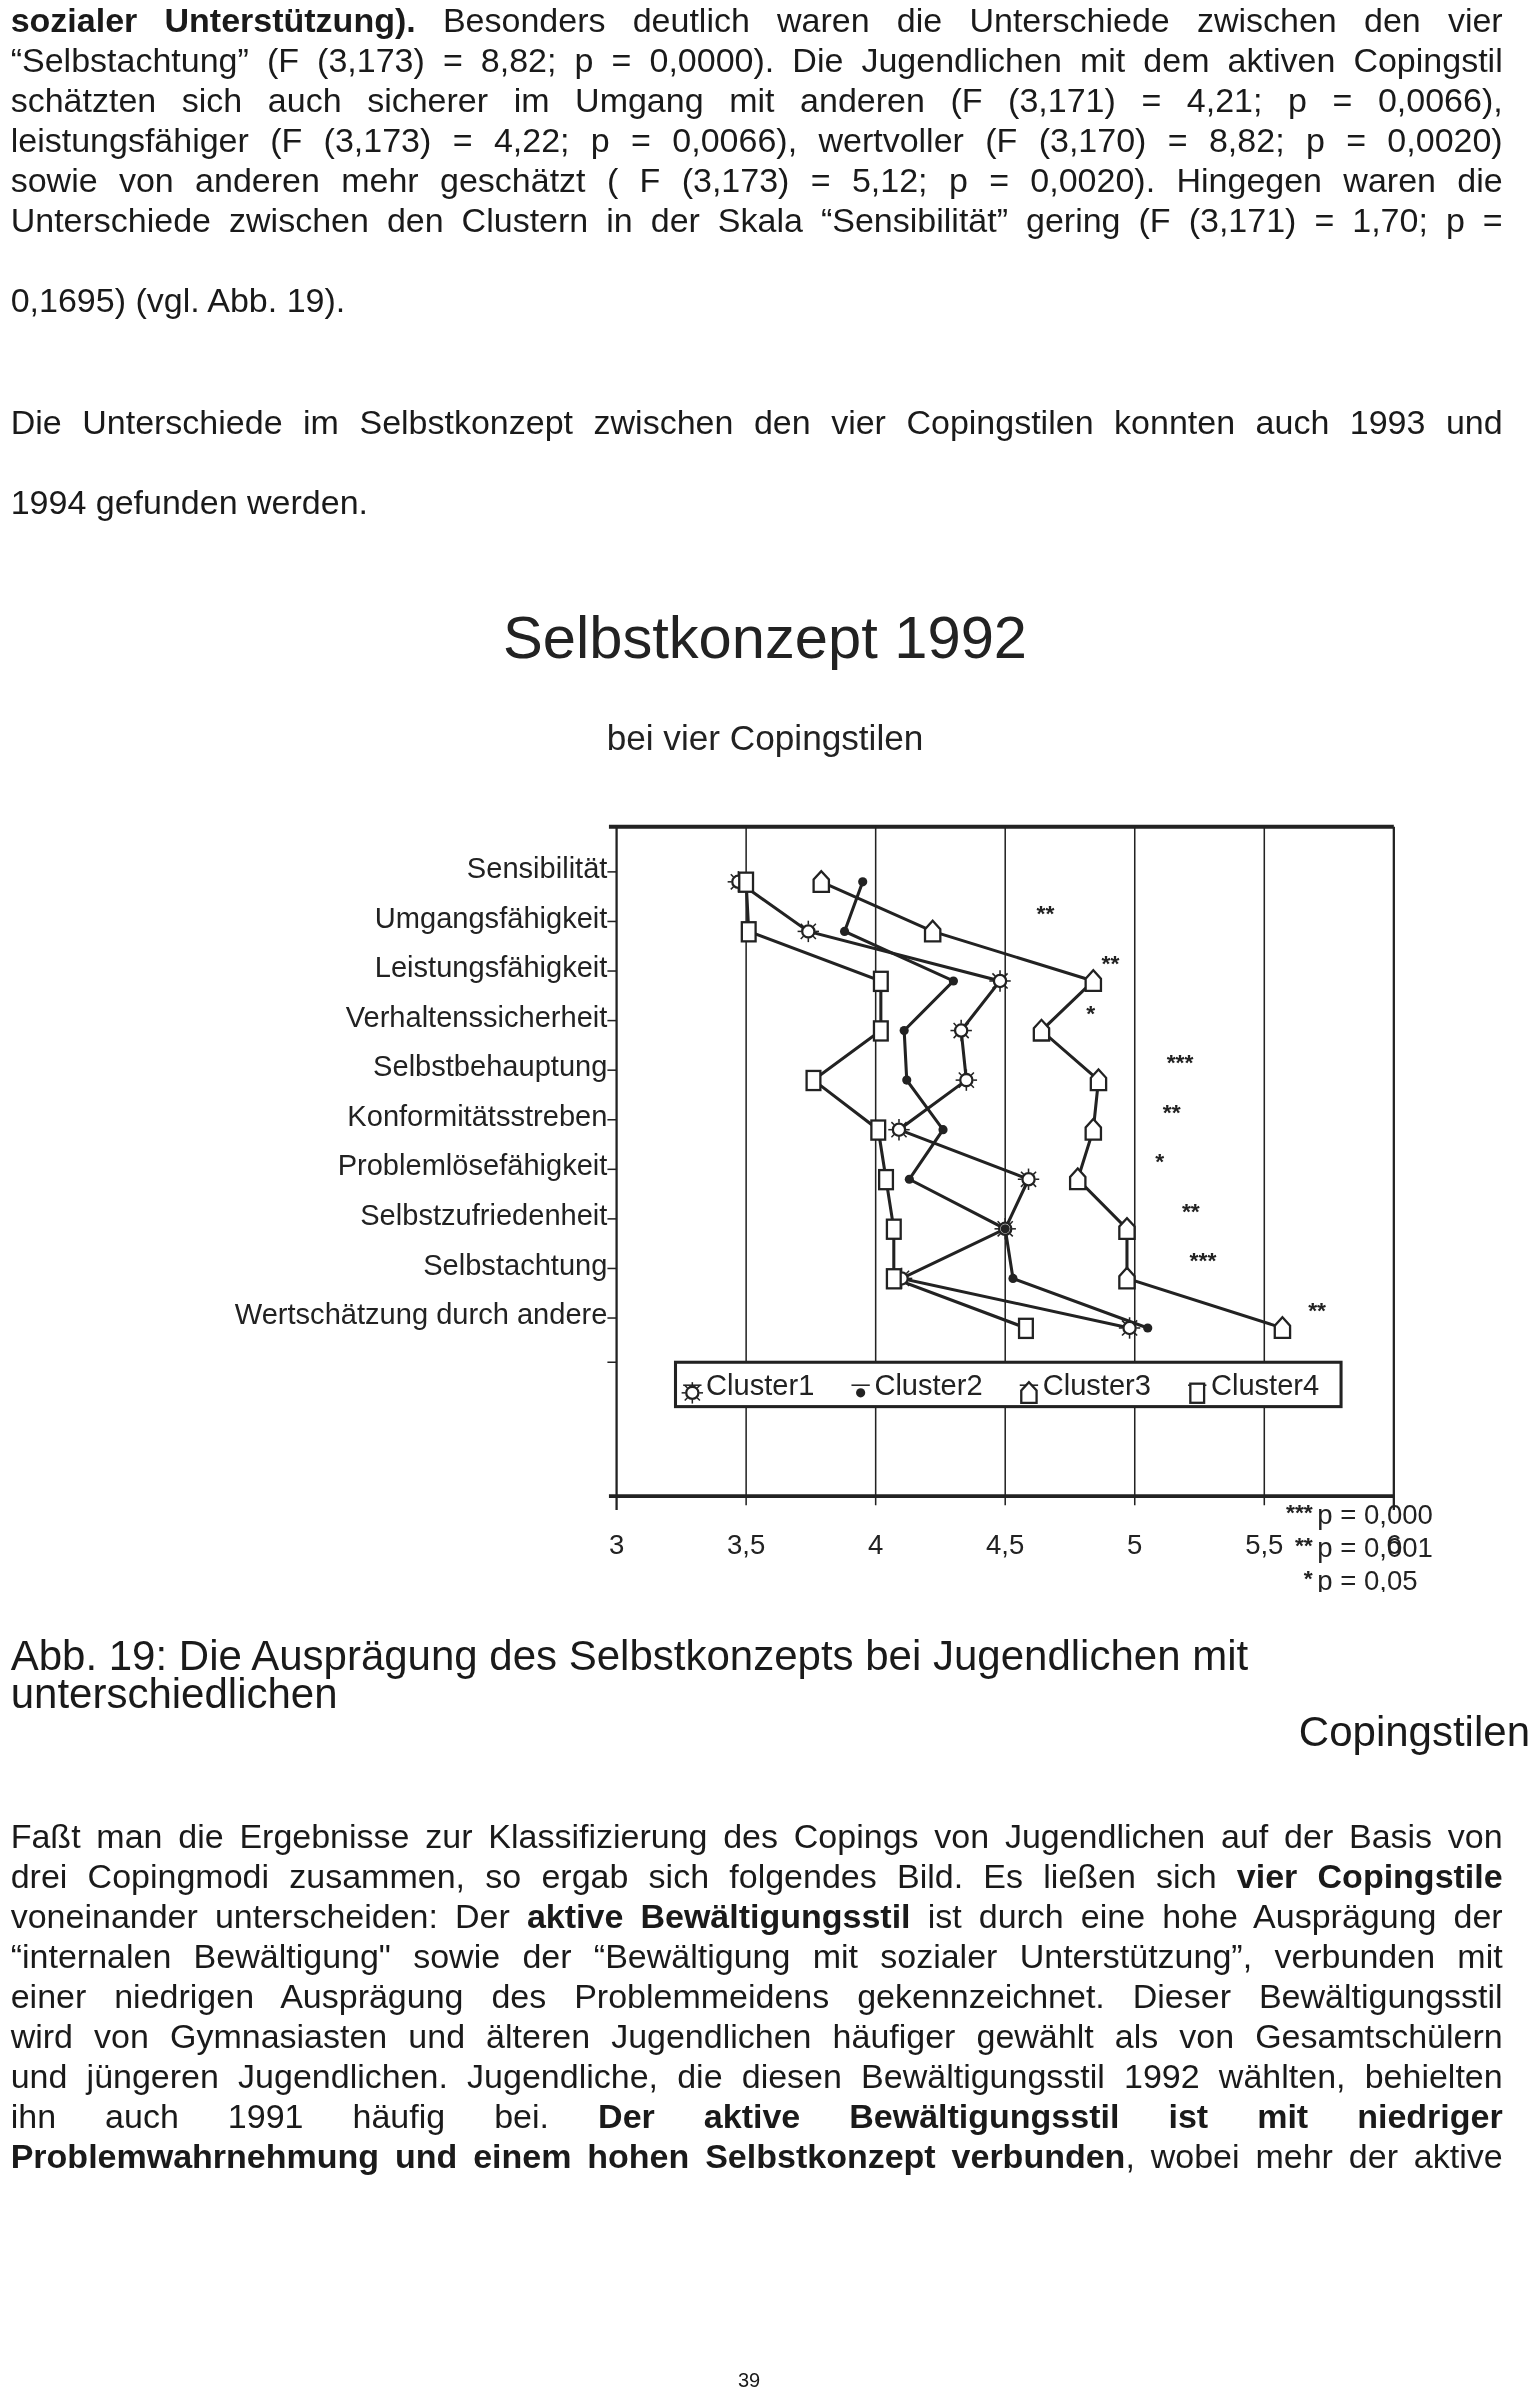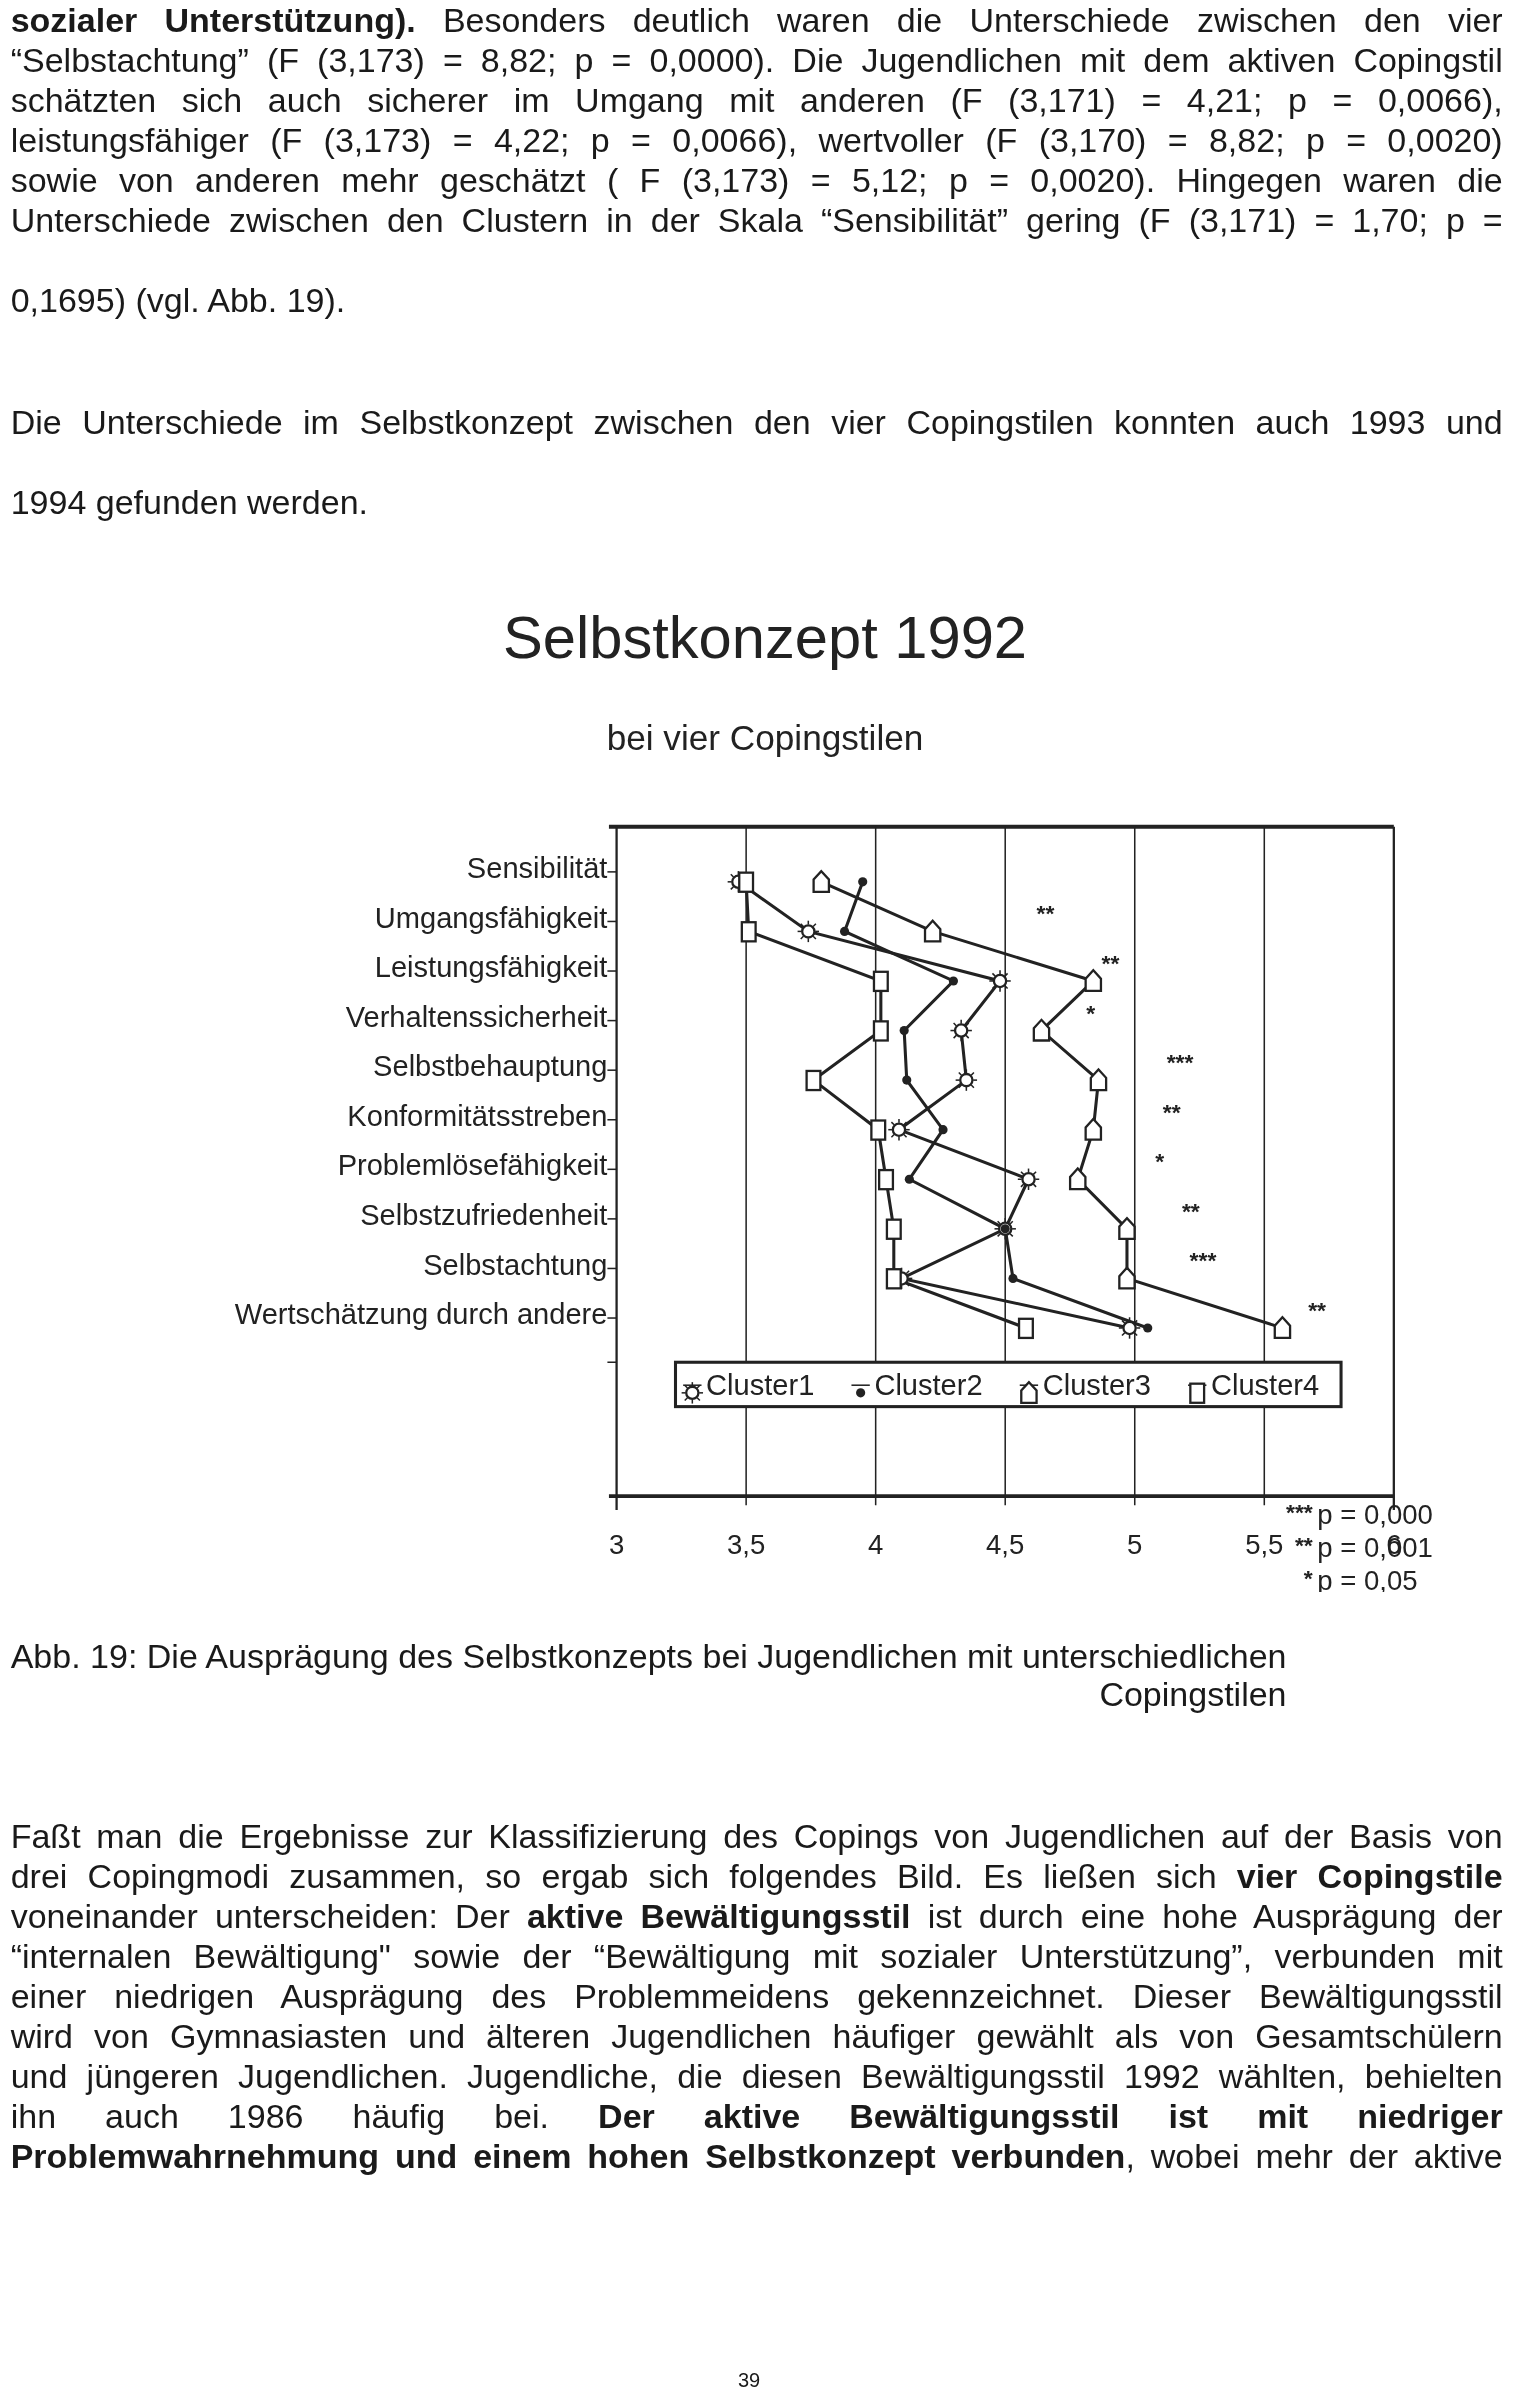--- a/index.html
+++ b/index.html
@@ -6,21 +6,21 @@
   body { width:1530px; height:2401px; position:relative; overflow:hidden; color:#1a1a1a; }
   .serif { font-family: Liberation Sans, sans-serif; }
   .sans { font-family: "Liberation Sans", "DejaVu Sans", sans-serif; }
   .para { position:absolute; left:10.7px; width:1492px; font-size:34px; line-height:40px; text-align:justify; }
   .para b { font-weight:bold; }
   .line { display:block; text-align:justify; text-align-last:justify; white-space:nowrap; }
   .line.last { text-align-last:left;margin-top:40px; }
   #p1 { top:0px; }
   #p2 { top:402px; }
   #p3 { top:1816px; }
-  #caption { position:absolute; left:10.7px; top:1637px; font-size:34px; line-height:38px; }
+  #caption { position:absolute; left:10.7px; top:1637px; font-size:42px; line-height:38px; }
   #caption .cap-indent { padding-left:148px; display:block;text-align:right; }
   #page-number { position:absolute; left:738px; top:2369px; font-size:20px; }
   #chart-svg { position:absolute; left:0; top:597px; }
 </style>
 </head>
 <body>
 
 <div id="p1" class="para serif">
     <span class="line"><b>sozialer Unterstützung).</b><span> Besonders deutlich waren die Unterschiede zwischen den vier</span></span>
     <span class="line"><span>“Selbstachtung” (F (3,173) = 8,82; p = 0,0000). Die Jugendlichen mit dem aktiven Copingstil</span></span>
@@ -349,18 +349,18 @@
 </div>
 
 <div id="p3" class="para serif">
     <span class="line"><span>Faßt man die Ergebnisse zur Klassifizierung des Copings von Jugendlichen auf der Basis von</span></span>
     <span class="line"><span>drei Copingmodi zusammen, so ergab sich folgendes Bild. Es ließen sich </span><b>vier Copingstile</b></span>
     <span class="line"><span>voneinander unterscheiden: Der </span><b>aktive Bewältigungsstil</b><span> ist durch eine hohe Ausprägung der</span></span>
     <span class="line"><span>“internalen Bewältigung" sowie der “Bewältigung mit sozialer Unterstützung”, verbunden mit</span></span>
     <span class="line"><span>einer niedrigen Ausprägung des Problemmeidens gekennzeichnet. Dieser Bewältigungsstil</span></span>
     <span class="line"><span>wird von Gymnasiasten und älteren Jugendlichen häufiger gewählt als von Gesamtschülern</span></span>
     <span class="line"><span>und jüngeren Jugendlichen. Jugendliche, die diesen Bewältigungsstil 1992 wählten, behielten</span></span>
-    <span class="line"><span>ihn auch 1986 häufig bei. </span><b>Der aktive Bewältigungsstil ist mit niedriger</b></span>
+    <span class="line"><span>ihn auch 1991 häufig bei. </span><b>Der aktive Bewältigungsstil ist mit niedriger</b></span>
     <span class="line"><b>Problemwahrnehmung und einem hohen Selbstkonzept verbunden</b><span>, wobei mehr der aktive</span></span>
   </div>
 
 <div id="page-number" class="serif">39</div>
 
 
 </body></html>

